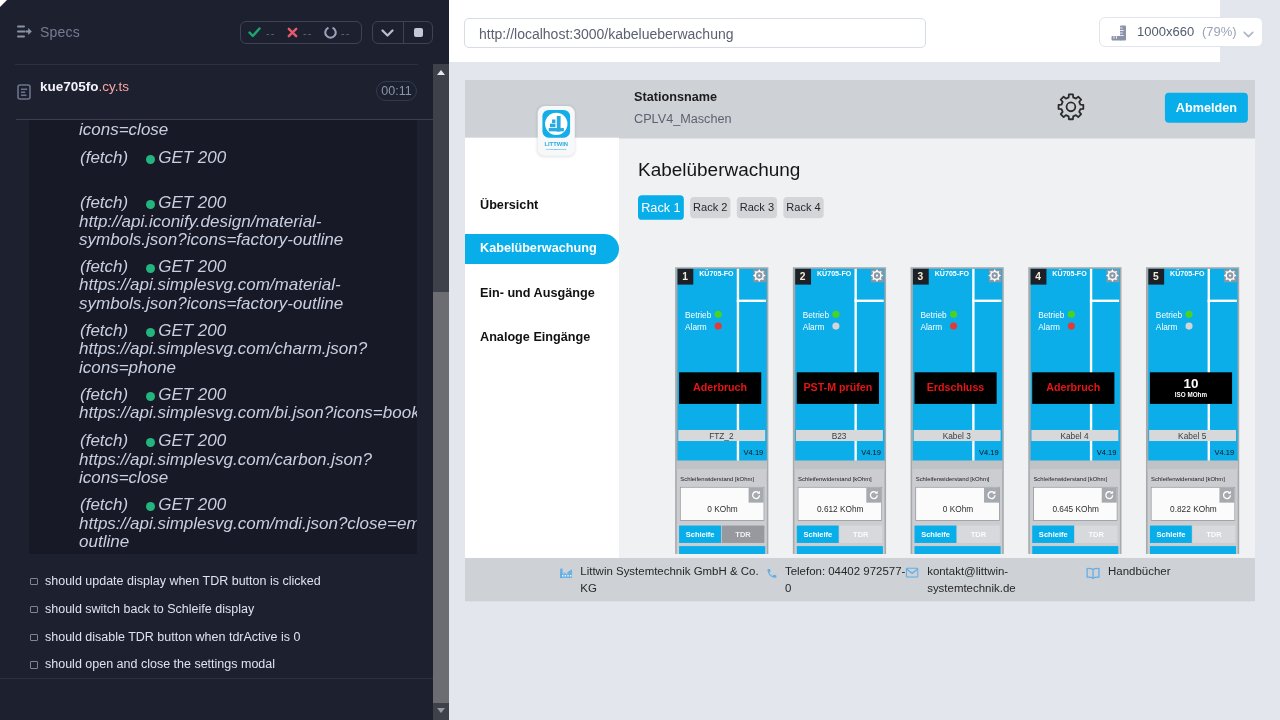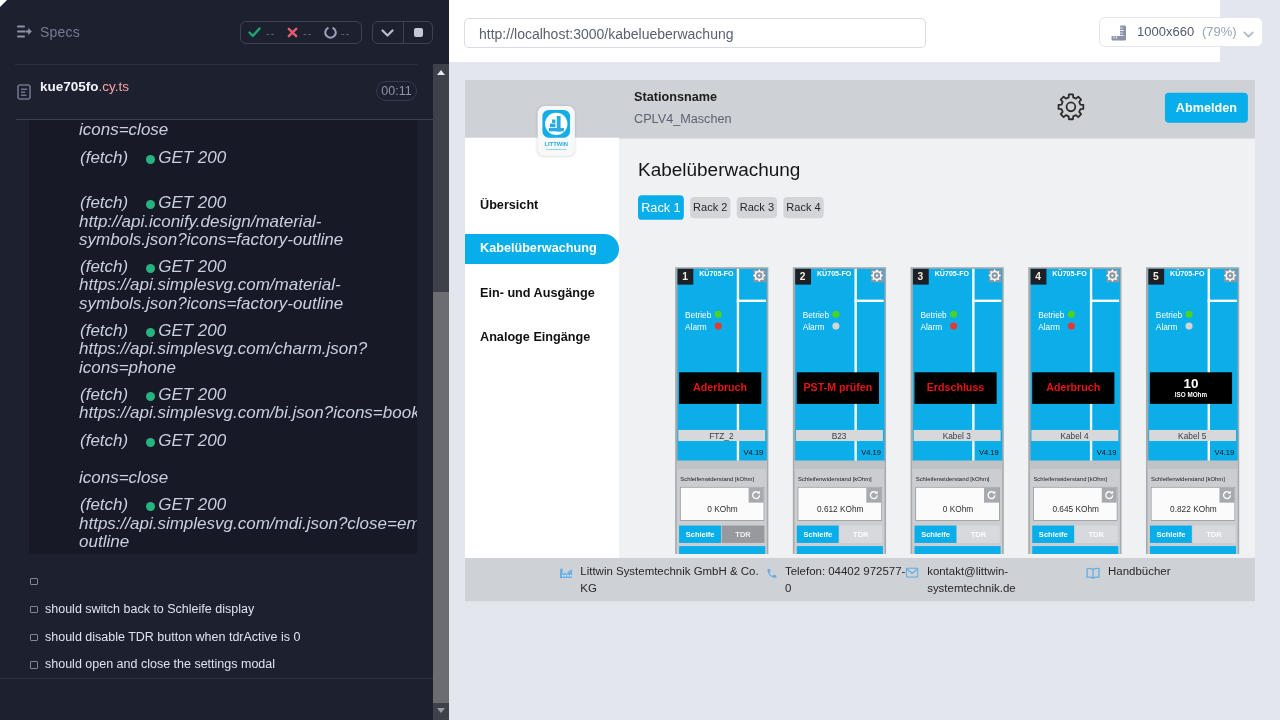--- a/index.html
+++ b/index.html
@@ -167,27 +167,29 @@
 <div class="lgl lgu" style="top:111.2px">symbols.json?icons=factory-outline</div>
 <div class="lgl" style="top:137.8px">(fetch)<span class="dot"></span><span class="get">GET 200</span></div>
 <div class="lgl lgu" style="top:156.4px">https://api.simplesvg.com/material-</div>
 <div class="lgl lgu" style="top:175.0px">symbols.json?icons=factory-outline</div>
 <div class="lgl" style="top:201.8px">(fetch)<span class="dot"></span><span class="get">GET 200</span></div>
 <div class="lgl lgu" style="top:220.4px">https://api.simplesvg.com/charm.json?</div>
 <div class="lgl lgu" style="top:239.0px">icons=phone</div>
 <div class="lgl" style="top:265.6px">(fetch)<span class="dot"></span><span class="get">GET 200</span></div>
 <div class="lgl lgu" style="top:284.2px">https://api.simplesvg.com/bi.json?icons=book</div>
 <div class="lgl" style="top:312.2px">(fetch)<span class="dot"></span><span class="get">GET 200</span></div>
+<div class="lgl lgu" style="top:330.8px">https://api.simplesvg.com/carbon.json?</div>
 <div class="lgl lgu" style="top:349.4px">icons=close</div>
 <div class="lgl" style="top:376.0px">(fetch)<span class="dot"></span><span class="get">GET 200</span></div>
 <div class="lgl lgu" style="top:394.6px">https://api.simplesvg.com/mdi.json?close=email-</div>
 <div class="lgl lgu" style="top:413.2px">outline</div>
   </div>
 <div class="titem" style="top:573.8px">
       <span class="tsq"></span>
+      <span class="ttxt">should update display when TDR button is clicked</span>
     </div>
 <div class="titem" style="top:601.7px">
       <span class="tsq"></span>
       <span class="ttxt">should switch back to Schleife display</span>
     </div>
 <div class="titem" style="top:629.5px">
       <span class="tsq"></span>
       <span class="ttxt">should disable TDR button when tdrActive is 0</span>
     </div>
 <div class="titem" style="top:657.4px">

